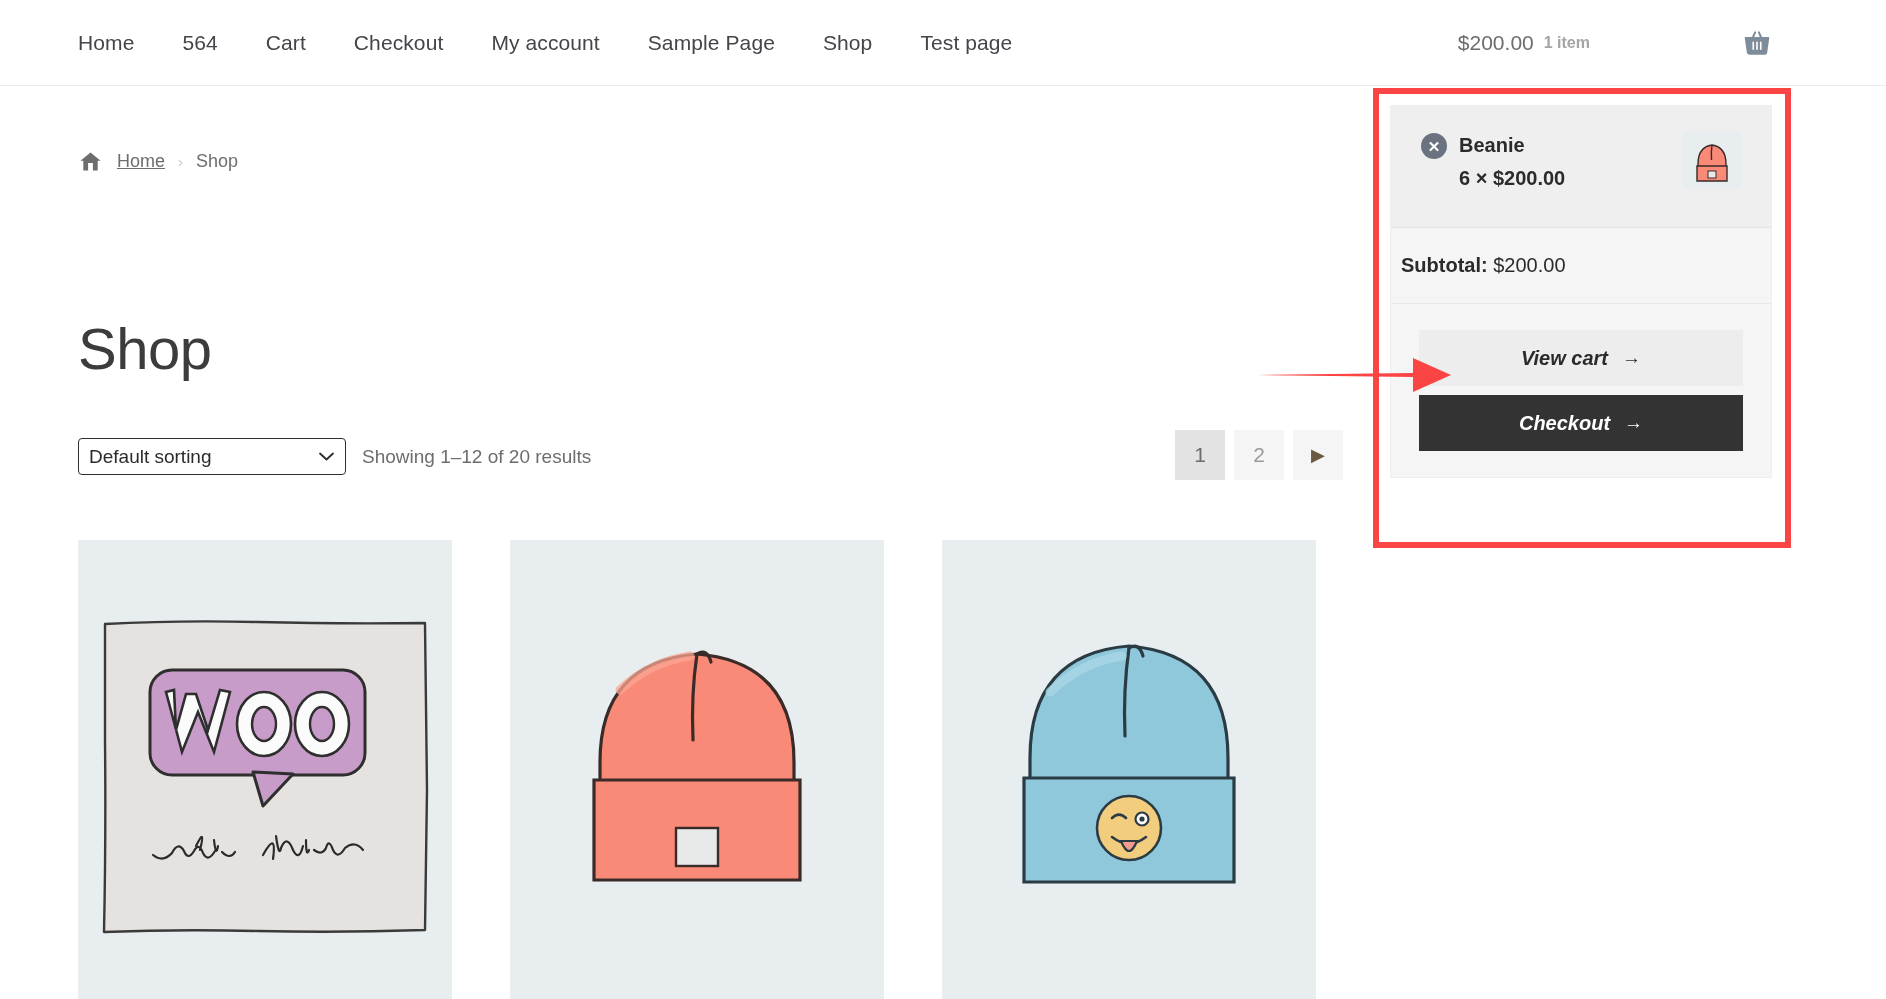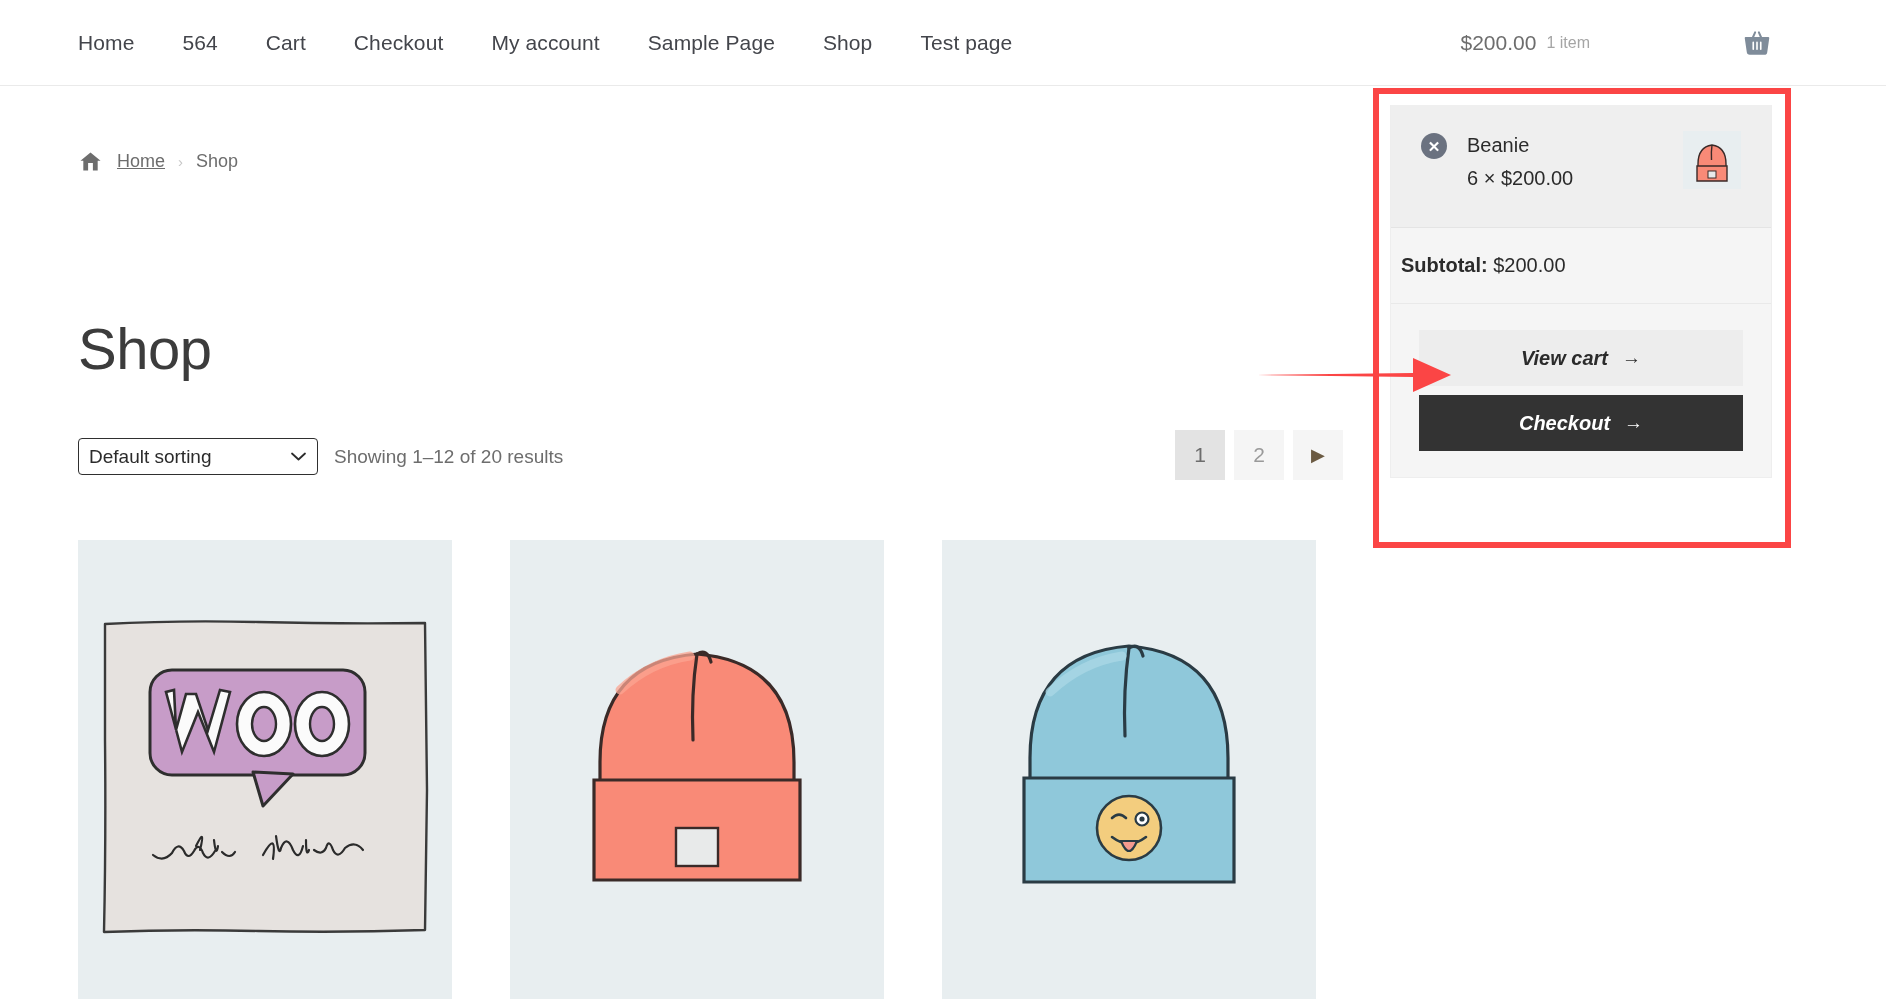--- a/index.html
+++ b/index.html
@@ -27,21 +27,21 @@
     font-size: 21px; color: #43454b; letter-spacing: .1px;
     padding: 0 24px; cursor: pointer; white-space: nowrap;
   }
   .nav-item:first-child { padding-left: 0; }
 
   .header-cart {
     position: absolute; right: 0; top: 0; height: 86px;
     display: flex; align-items: center; gap: 0;
   }
   .cart-amount { font-size: 21px; color: #6d6d6d; }
-  .cart-count  { font-size: 16px; color: #a5a5a5; margin-left: 10px; }
+  .cart-count  { font-size: 16px; color: #a5a5a5; margin-left: 10px; font-weight: bold; }
   .basket-icon { margin-left: 152px; margin-right: 114px; display:flex; align-items:center; }
 
   
   .breadcrumb {
     position: absolute; left: 78px; top: 150px;
     display: flex; align-items: center; gap: 9px;
     font-size: 18px; color: #6d6d6d;
   }
   .breadcrumb .home-icon { display:flex; align-items:center; margin-right: 5px; }
   .breadcrumb .crumb-link { color: #6d6d6d; text-decoration: underline; cursor: pointer; }
@@ -51,21 +51,21 @@
   
   .page-title {
     position: absolute; left: 78px; top: 320px;
     font-size: 58px; font-weight: 300; color: #3c3c3c;
     letter-spacing: -0.5px; line-height: 1;
   }
 
   
   .shop-toolbar { position: absolute; left: 78px; top: 438px; display:flex; align-items:center; }
   .sorting-select {
-    width: 240px; height: 37px;
+    width: 268px; height: 37px;
     border: 1px solid #2f2f2f; border-radius: 4px;
     background: #fff; color: #2b2b2b; font-size: 19px;
     font-family: "Liberation Sans", sans-serif;
     padding: 0 10px; display: flex; align-items: center;
     justify-content: space-between; cursor: pointer;
   }
   .sorting-select .chev { font-size: 15px; color:#2b2b2b; }
   .result-count { margin-left: 16px; font-size: 19px; color: #6d6d6d; }
 
   
@@ -95,21 +95,21 @@
     display: flex; align-items: flex-start;
     padding: 26px 30px 30px 30px; background: #efefef;
     border-bottom: 1px solid #e4e4e4; position: relative; min-height: 123px;
   }
   .remove-btn {
     width: 26px; height: 26px; border-radius: 50%;
     background:#6b7280; color:#fff; font-size: 15px; font-weight: bold;
     display:flex; align-items:center; justify-content:center;
     flex: 0 0 26px; margin-top: 2px; cursor:pointer; line-height:1;
   }
-  .mini-cart-text { margin-left: 20px; flex: 1; }
+  .mini-cart-text { margin-left: 12px; flex: 1; font-weight: bold; }
   .mini-cart-name { font-size: 20px; color:#2b2b2b; line-height: 1.4; cursor:pointer; }
   .mini-cart-qty  { font-size: 20px; color:#2b2b2b; margin-top: 8px; }
   .mini-thumb { width: 58px; height: 58px; background:#e8eef0; flex:0 0 58px; }
   .mini-thumb svg { display:block; width:100%; height:100%; }
 
   .mini-cart-subtotal {
     text-align: left; padding: 26px 10px; font-size: 20px; color:#2b2b2b;
     border-bottom: 1px solid #e9e9e9; background:#f5f5f5;
   }
   .mini-cart-subtotal b { font-weight: 700; }

